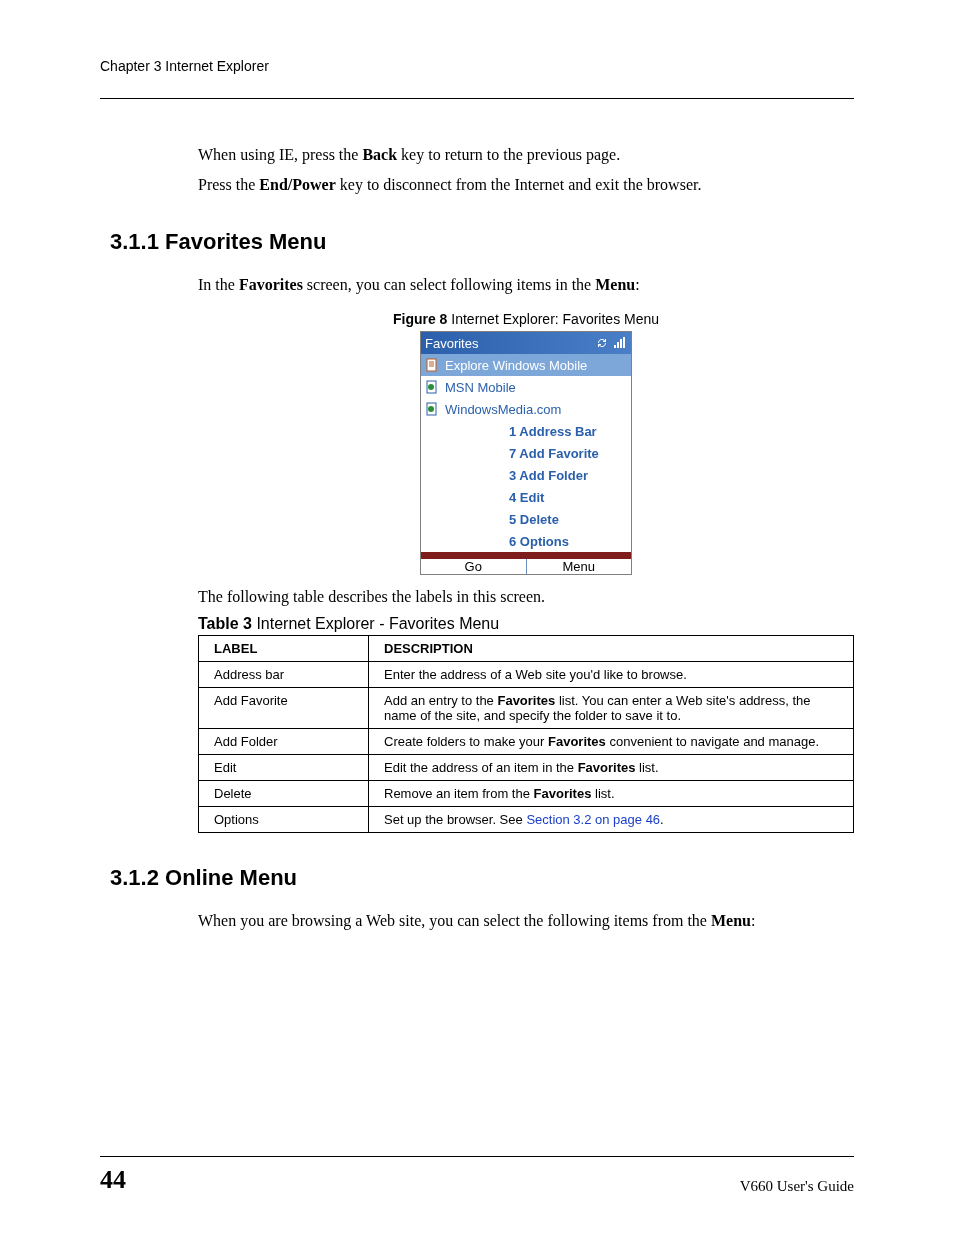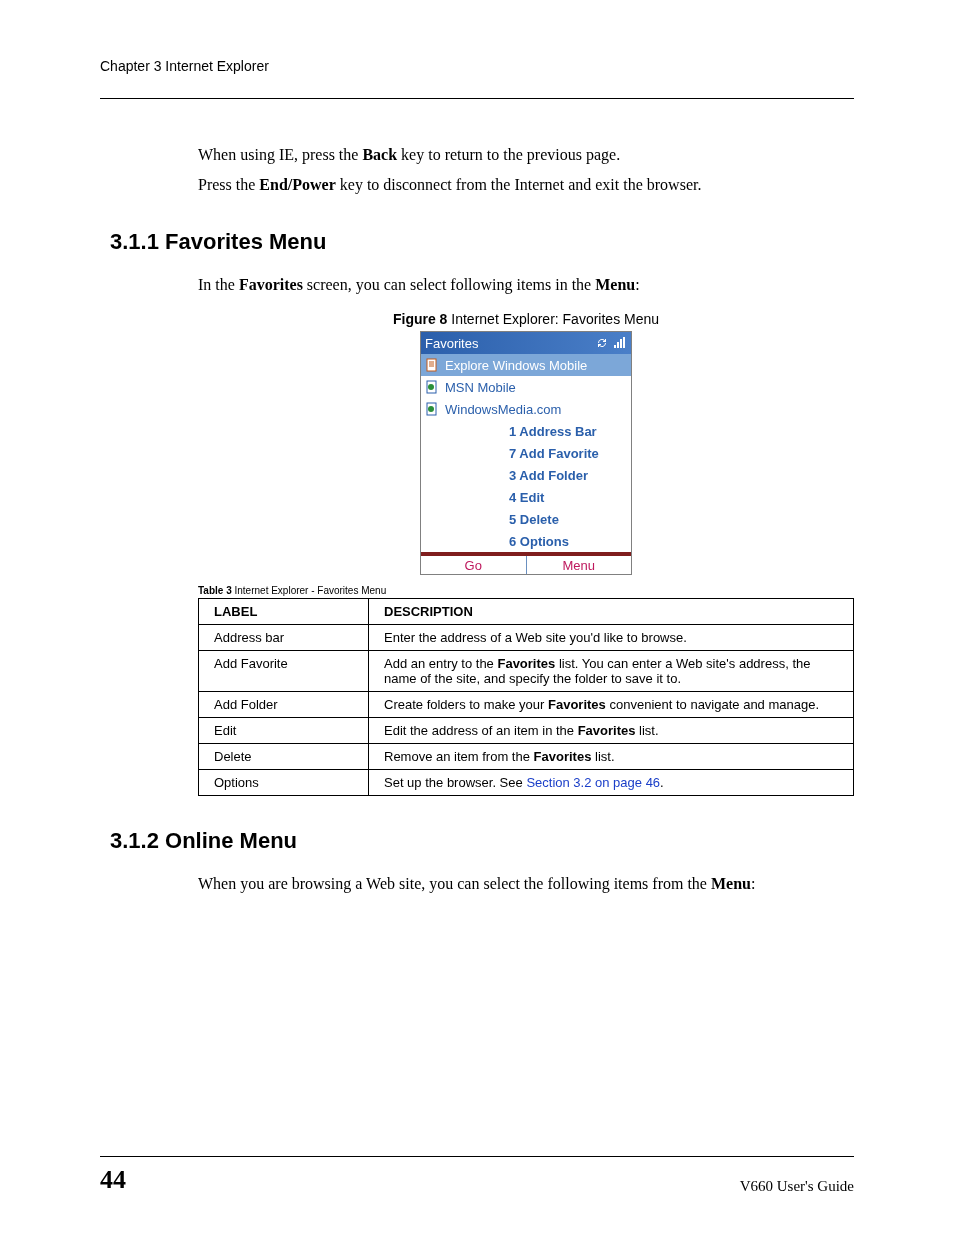--- a/index.html
+++ b/index.html
@@ -91,39 +91,39 @@
     .menu-item {
       color: #2a5fab;
       font-weight: bold;
       height: 22px;
       display: flex;
       align-items: center;
       padding-left: 4px;
       font-size: 13px;
     }
     .phone-softkeys {
-      border-top: 4px solid #7f1d1d;
+      border-top: 7px solid #7f1d1d;
       height: 22px;
       display: flex;
-      color: #be185d;
+      color: #000000;
       font-size: 13px;
     }
     .softkey-left, .softkey-right {
       flex: 1;
       display: flex;
       align-items: center;
       justify-content: center;
     }
     .softkey-divider {
       width: 1px;
       background: #6a90c0;
     }
     .table-caption {
       font-family: Arial, Helvetica, sans-serif;
-      font-size: 10px;
+      font-size: 16px;
       margin-top: 2px;
       margin-bottom: 2px;
     }
     .table-caption .tbl-bold { font-weight: bold; }
     table.desc {
       width: 100%;
       border-collapse: collapse;
       font-family: Arial, Helvetica, sans-serif;
       font-size: 13px;
     }
@@ -241,20 +241,21 @@
         <div class="menu-item">6 Options</div>
       </div>
       <div class="phone-softkeys">
         <div class="softkey-left">Go</div>
         <div class="softkey-divider"></div>
         <div class="softkey-right">Menu</div>
       </div>
     </div>
   </div>
 
+  <p class="para">The following table describes the labels in this screen.</p>
 
   <div class="table-caption">
     <span class="tbl-bold">Table 3</span><span>   Internet Explorer - Favorites Menu</span>
   </div>
 
   <table class="desc">
     <thead>
       <tr>
         <th style="width:170px">LABEL</th>
         <th>DESCRIPTION</th>

